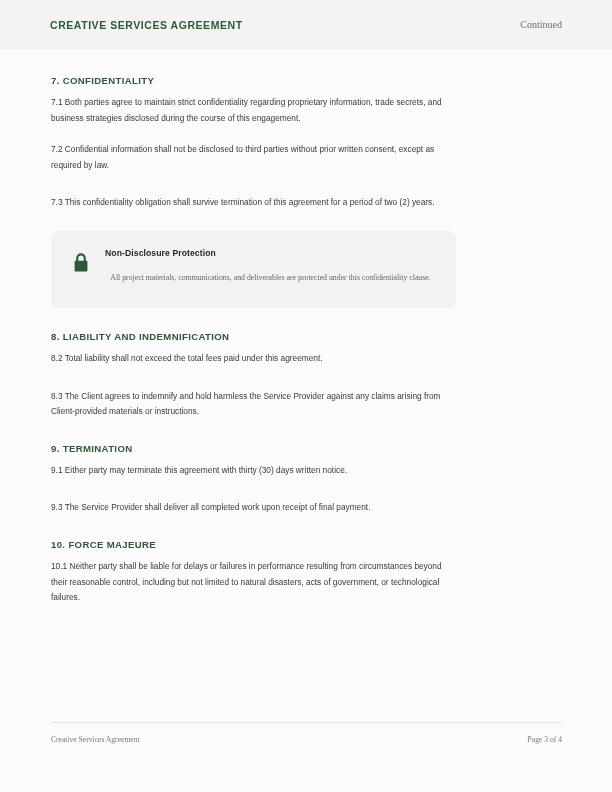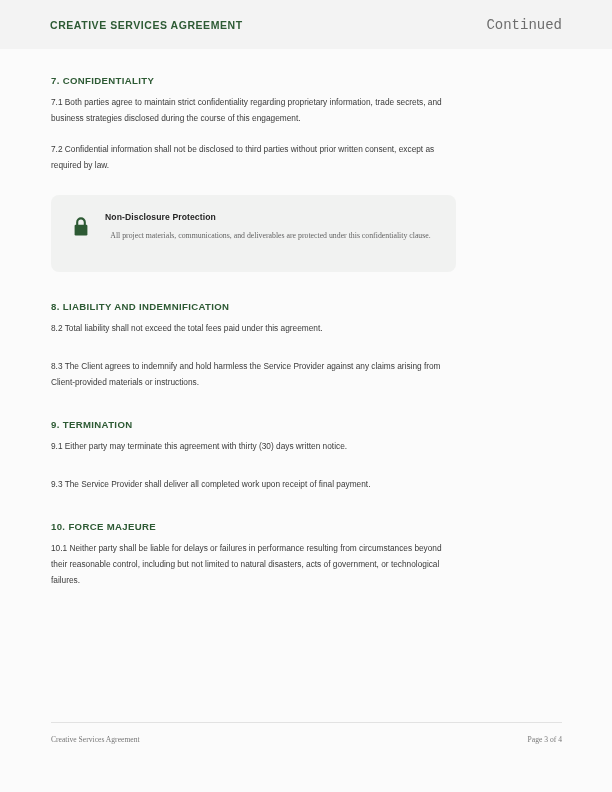--- a/index.html
+++ b/index.html
@@ -37,22 +37,22 @@
   }
   .doc-header-title {
     font-family: "Liberation Sans", sans-serif;
     font-size: 10.5px;
     font-weight: bold;
     letter-spacing: 0.55px;
     color: #2d5a34;
     white-space: nowrap;
   }
   .doc-header-note {
-    font-family: Liberation Mono, monospace;
-    font-size: 14px;
+    font-family: Liberation Serif, serif;
+    font-size: 10px;
     color: #6d6d6d;
     white-space: nowrap;
   }
 
   
   .content {
     position: absolute;
     top: 49px;
     left: 0;
     width: 506px;
@@ -65,21 +65,21 @@
   }
   .section-heading {
     font-family: "Liberation Sans", sans-serif;
     font-size: 9.6px;
     font-weight: bold;
     letter-spacing: 0.35px;
     color: #2d5a34;
     margin: 0 0 9px 0;
   }
   .section + .section {
-    margin-top: 29px;
+    margin-top: 23px;
   }
 
   .clause {
     font-family: Liberation Sans, sans-serif;
     font-size: 8.3px;
     line-height: 15.6px;
     color: #3a3a3a;
     margin: 0 0 8px 0;
     text-align: left;
   }
@@ -106,21 +106,21 @@
     position: relative;
     margin-top: 3px;
   }
   .callout-icon svg { display: block; }
   .callout-text { flex: 1 1 auto; min-width: 0; }
   .callout-title {
     font-family: "Liberation Sans", sans-serif;
     font-size: 8.6px;
     font-weight: bold;
     color: #262626;
-    margin: 0 0 7px 0;
+    margin: 0 0 13px 0;
     letter-spacing: 0.1px;
   }
   .callout-body {
     font-family: "Liberation Serif", serif;
     font-size: 7.8px;
     line-height: 13px;
     color: #646464;
     margin: 0;
   }
 
@@ -158,20 +158,21 @@
     <div class="doc-header-title">CREATIVE SERVICES AGREEMENT</div>
     <div class="doc-header-note">Continued</div>
   </div>
 
   <div class="content">
 
     <div class="section">
       <h2 class="section-heading">7. CONFIDENTIALITY</h2>
       <p class="clause gap-sm">7.1 Both parties agree to maintain strict confidentiality regarding proprietary information, trade secrets, and business strategies disclosed during the course of this engagement.</p>
       <p class="clause gap-md">7.2 Confidential information shall not be disclosed to third parties without prior written consent, except as required by law.</p>
+      <p class="clause">7.3 This confidentiality obligation shall survive termination of this agreement for a period of two (2) years.</p>
 
       <div class="callout">
         <span class="callout-icon">
           <svg width="20" height="24" viewBox="0 0 20 24" aria-hidden="true">
             <path d="M6.2 10 V7.2 a3.8 3.8 0 0 1 7.6 0 V10" fill="none" stroke="#2d5a34" stroke-width="2.1"></path>
             <rect x="3.6" y="9.8" width="12.8" height="10.6" rx="1.2" fill="#2d5a34"></rect>
           </svg>
         </span>
         <span class="callout-text">
           <span class="callout-title" style="display:block;">Non-Disclosure Protection</span>

